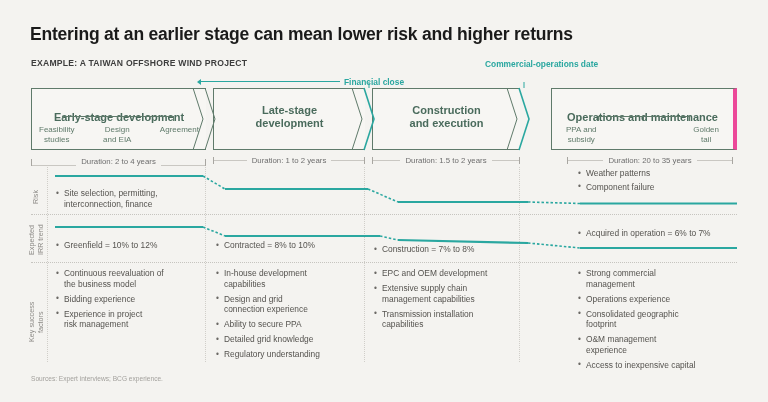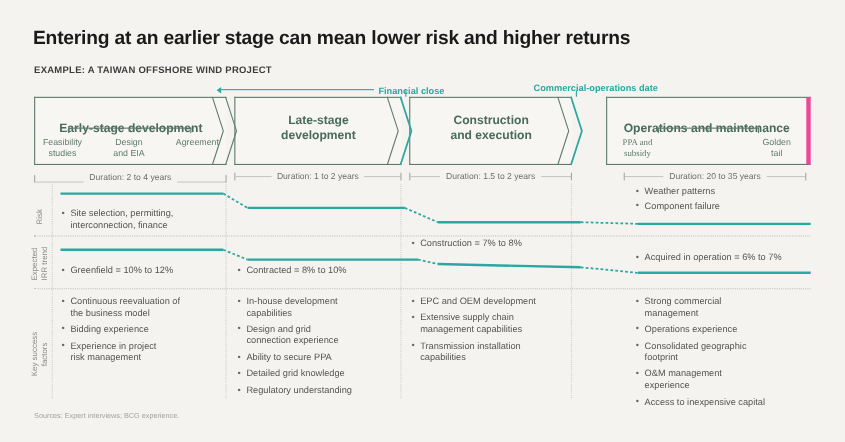--- a/index.html
+++ b/index.html
@@ -190,21 +190,21 @@
 
 <div class="page">
 
   <div class="title">Entering at an earlier stage can mean lower risk and higher returns</div>
   <div class="subtitle">EXAMPLE: A TAIWAN OFFSHORE WIND PROJECT</div>
 
   <div class="milestone-line" style="left:200px; top:81px; width:140px;"></div>
   <div class="milestone-arrowhead" style="left:197px; top:78.5px; transform: rotate(0deg);"></div>
   <div class="milestone-label" style="left:344px; top:76.5px;">Financial close</div>
 
-  <div class="milestone-label" style="left:485px; top:75px;">Commercial-operations date</div>
+  <div class="milestone-label" style="left:485px; top:59px;">Commercial-operations date</div>
 
   <div class="stage-row">
 
     <div class="stage-box" style="left:31px; width:175px;">
       <div class="stage-title one-line">Early-stage development</div>
 
       <div class="bracket" style="left:30px; top:27px; width:110px;"></div>
       <div class="bracket-tick" style="left:85px; top:27px;"></div>
       <div class="sub-wrap">
         <div class="sub-item" style="white-space:pre-line;">Feasibility
@@ -223,21 +223,21 @@
     <div class="stage-box" style="left:372px; width:148px;">
       <div class="stage-title two-line">Construction</div>
       <div class="stage-title" style="top:28px;">and execution</div>
     </div>
 
     <div class="stage-box last" style="left:551px; width:186px;">
       <div class="stage-title one-line">Operations and maintenance</div>
       <div class="bracket" style="left:46px; top:27px; width:90px;"></div>
       <div class="bracket-tick" style="left:91px; top:27px;"></div>
       <div class="sub-wrap">
-        <div class="sub-item" style="white-space:pre-line; padding:0 14px;font-family:Liberation Serif, serif;">PPA and
+        <div class="sub-item" style="white-space:pre-line; padding:0 14px;">PPA and
 subsidy</div>
         <div class="sub-item" style="white-space:pre-line; padding:0 14px;">Golden
 tail</div>
       </div>
     </div>
   </div>
 
   <svg class="trend-svg" width="768" height="402">
 
     <path d="M 193 88 L 203 119 L 193 150" fill="none" stroke="#5f7a6a" stroke-width="1"></path>
@@ -302,21 +302,21 @@
 
   <div class="band-label" style="left:28px; top:220px; height:40px; width:18px;">Expected
 IRR trend</div>
 
   <div class="bullets" style="left:56px; top:240px; width:145px;">
     <div class="bullet">Greenfield = 10% to 12%</div>
   </div>
   <div class="bullets" style="left:216px; top:240px; width:145px;">
     <div class="bullet">Contracted = 8% to 10%</div>
   </div>
-  <div class="bullets" style="left:374px; top:216px; width:145px;">
+  <div class="bullets" style="left:374px; top:244px; width:145px;">
     <div class="bullet">Construction = 7% to 8%</div>
   </div>
   <div class="bullets" style="left:578px; top:228px; width:165px;">
     <div class="bullet">Acquired in operation = 6% to 7%</div>
   </div>
 
   <div class="dotted-sep" style="left:31px; top:262px; width:706px;"></div>
 
   <div class="band-label" style="left:28px; top:294px; height:56px; width:18px;">Key success
 factors</div>

